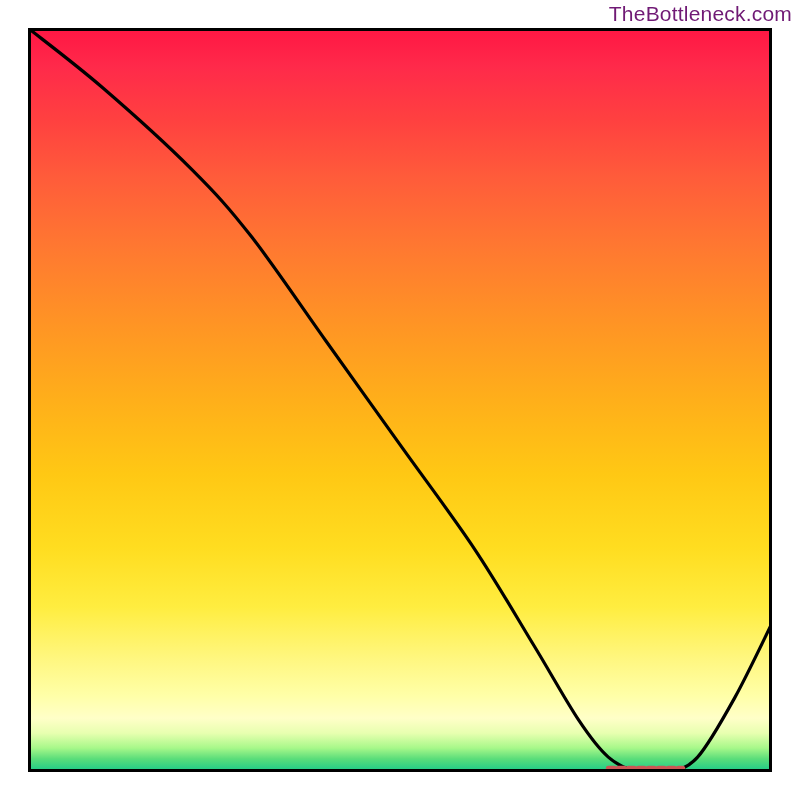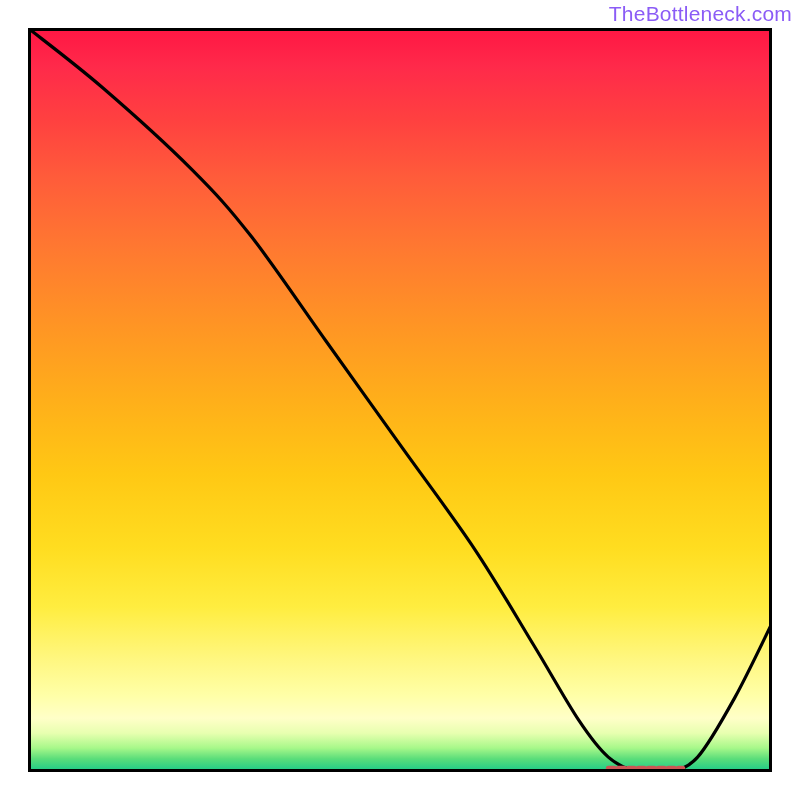--- a/index.html
+++ b/index.html
@@ -6,21 +6,21 @@
   html, body { width: 800px; height: 800px; overflow: hidden; }
   body {
     font-family: Arial, Helvetica, sans-serif;
     background: #ffffff;
     position: relative;
   }
   .watermark {
     position: absolute;
     top: 2px;
     right: 8px;
-    color: #8b5cf6;
+    color: #701a75;
     font-size: 21px;
     font-weight: 500;
     letter-spacing: 0.2px;
     z-index: 10;
   }
   .frame {
     position: absolute;
     top: 28px;
     left: 28px;
     width: 744px;

